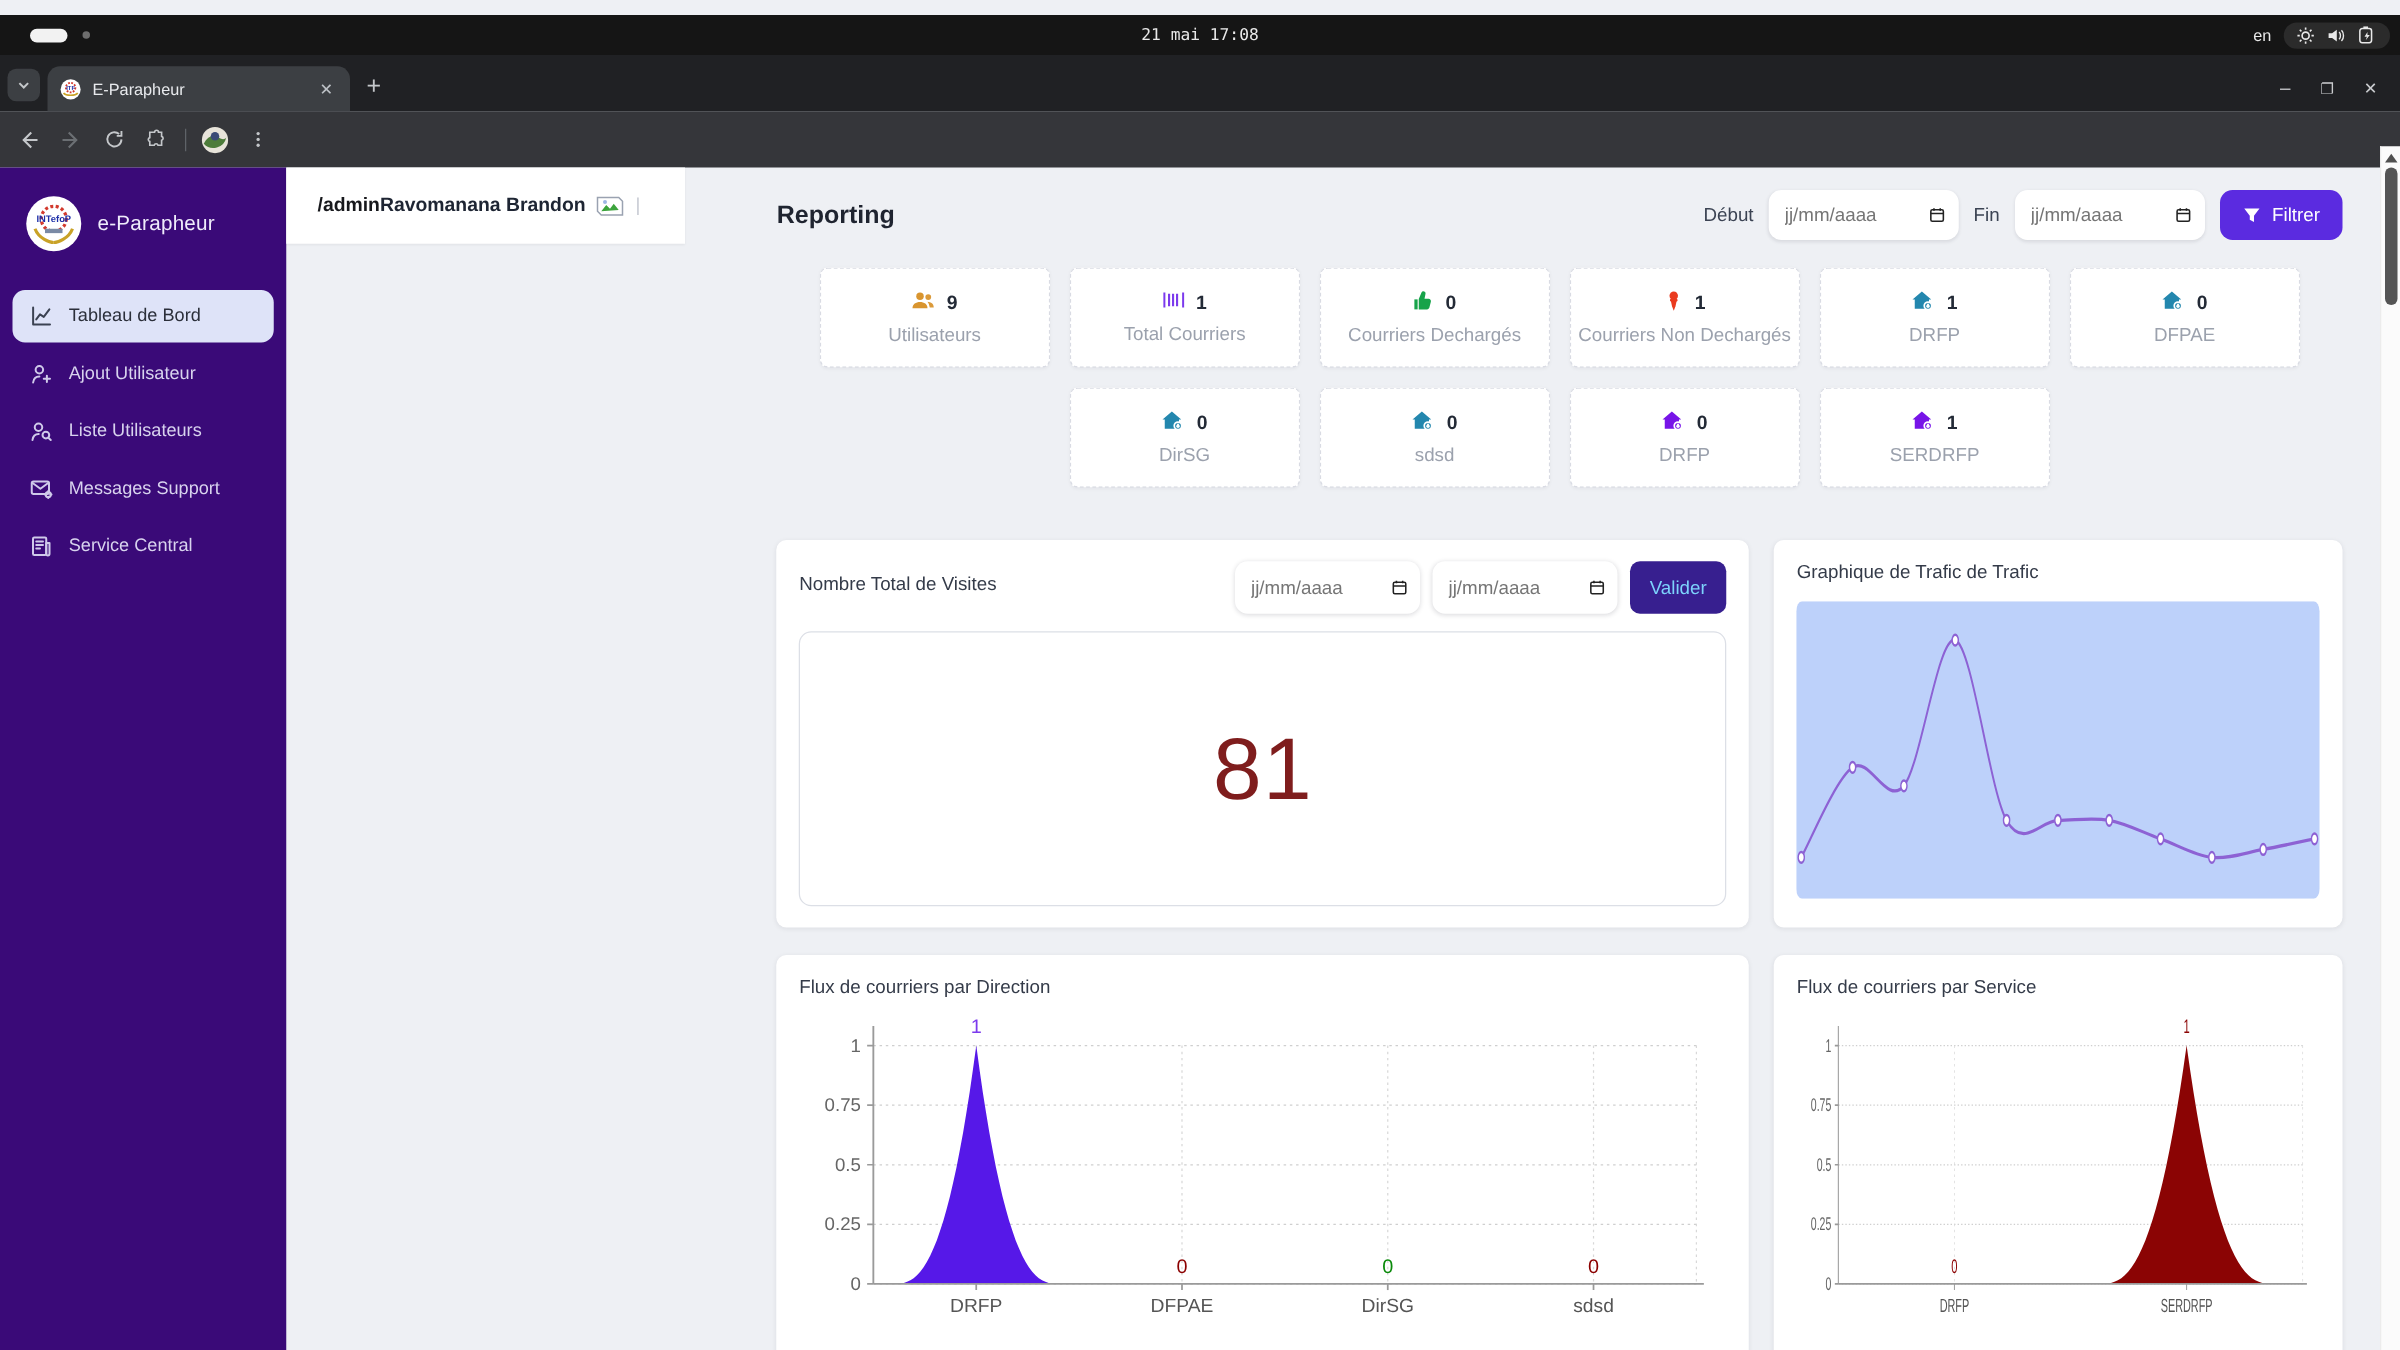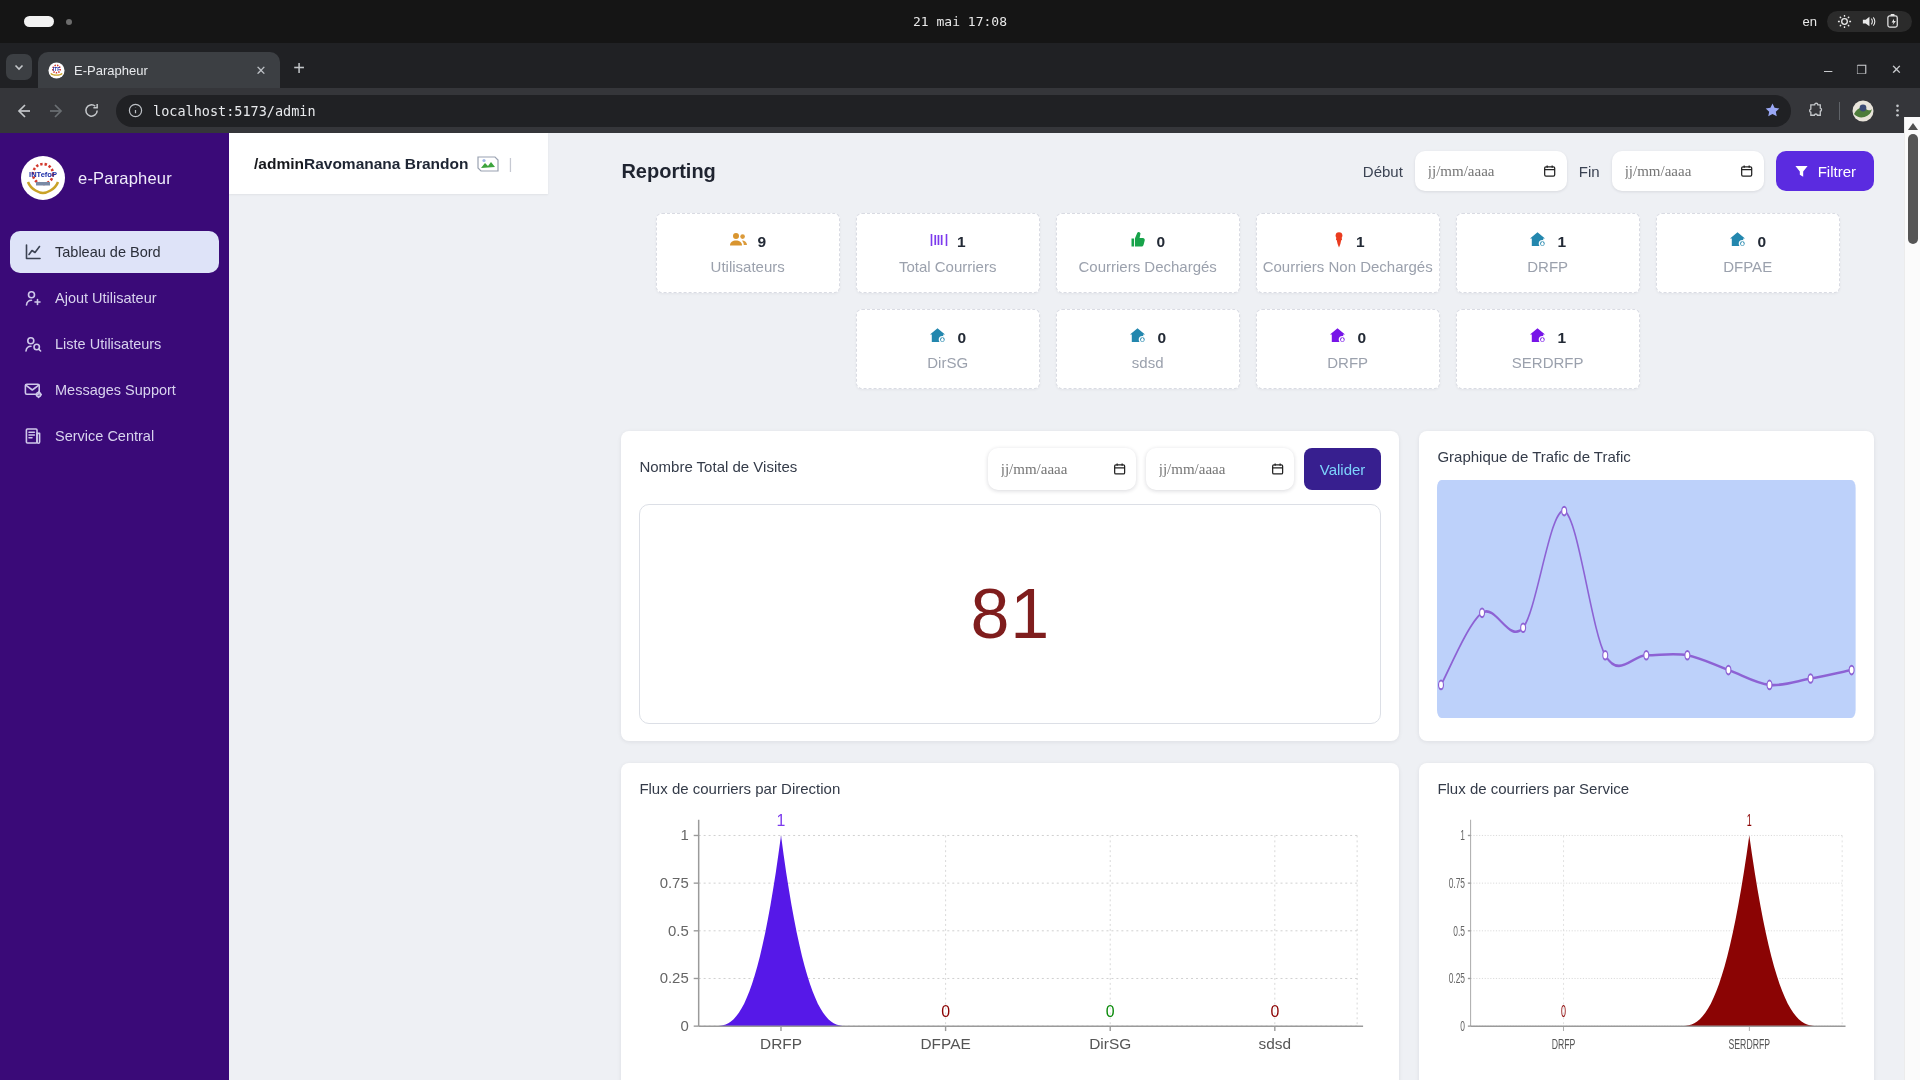--- a/index.html
+++ b/index.html
@@ -1,20 +1,20 @@
 <!DOCTYPE html>
 <html><head>
 <meta charset="utf-8">
 <style>
   * { margin:0; padding:0; box-sizing:border-box; }
   html,body { width:1920px; height:1080px; overflow:hidden; }
   body { font-family:"Liberation Sans",sans-serif; background:#eef0f4; position:relative; }
 
   
-  .sysbar { height:43px; background:#151515; display:flex; align-items:center; color:#e9e9e9; font-size:13px; position:relative; }
+  .sysbar { height:32px; background:#151515; display:flex; align-items:center; color:#e9e9e9; font-size:13px; position:relative;margin-top:12px; }
   .sysbar .ws-pill { width:30px; height:11px; border-radius:6px; background:#f2f2f2; margin-left:24px; }
   .sysbar .ws-dot { width:6px; height:6px; border-radius:50%; background:#6d6d6d; margin-left:12px; }
   .sysbar .clock { position:absolute; left:50%; transform:translateX(-50%); font-family:"DejaVu Sans Mono",monospace; font-size:13px; }
   .sysbar .right { margin-left:auto; display:flex; align-items:center; gap:10px; padding-right:8px; }
   .sysbar .status-pill { background:#2b2b2b; border-radius:14px; display:flex; align-items:center; gap:9px; padding:3px 10px; }
 
   
   .tabstrip { height:45px; background:#202124; display:flex; align-items:flex-end; position:relative; }
   .tab-search { width:26px; height:26px; margin:0 6px 8px 6px; border-radius:7px; background:#3c3f43; display:flex; align-items:center; justify-content:center; }
   .tab { width:242px; height:36px; background:#3c3f43; border-radius:10px 10px 0 0; display:flex; align-items:center; padding:0 10px; gap:9px; color:#e8eaed; font-size:13px; }
@@ -45,21 +45,21 @@
   .username { font-size:15.5px; font-weight:700; color:#1e2533; }
   .caret-bar { color:#c6c9d2; font-size:15px; }
 
   .content { flex:1; padding:18px 46px 0 73px; overflow:hidden; }
 
   .reporting-row { display:flex; align-items:center; }
   .reporting-title { font-size:20px; font-weight:700; color:#1f2430; }
   .filters { margin-left:auto; display:flex; align-items:center; gap:12px; }
   .flabel { font-size:15px; color:#3b4353; }
   .dateinput { display:flex; align-items:center; background:#fff; border-radius:10px; height:40px; width:152px; padding:0 10px 0 13px; box-shadow:0 1px 3px rgba(20,20,40,.10); gap:8px; }
-  .dateinput input { border:none; outline:none; width:100%; font-size:15px; color:#15803d; background:transparent; font-family:Liberation Serif, serif; }
+  .dateinput input { border:none; outline:none; width:100%; font-size:15px; color:#15803d; background:transparent; font-family:Liberation Sans, sans-serif; }
   .btn-filter { display:flex; align-items:center; gap:9px; background:#5b2be0; color:#fff; border:none; border-radius:10px; height:40px; padding:0 18px; font-size:15px; cursor:pointer; }
   .btn-validate { background:#371f8f; color:#7dd3fc; border:none; border-radius:8px; height:42px; padding:0 16px; font-size:15px; cursor:pointer; }
 
   .stats { margin-top:22px; display:flex; flex-wrap:wrap; justify-content:center; gap:16px 16px; }
   .stat-card { width:184px; height:80px; background:#fff; border:1.5px dashed #d9dbe3; border-radius:6px; box-shadow:0 1px 3px rgba(20,20,40,.05); display:flex; flex-direction:column; align-items:center; justify-content:center; gap:6px; }
   .stat-top { display:flex; align-items:center; gap:9px; }
   .stat-value { font-size:15.5px; font-weight:700; color:#232a36; }
   .stat-label { font-size:15px; color:#9ba1ad; }
 
   .grid2 { margin-top:42px; display:grid; grid-template-columns:778px 1fr; gap:22px 20px; }
@@ -139,30 +139,20 @@
   <div class="navbtn">
     <svg width="18" height="18" viewBox="0 0 18 18" fill="none" stroke="#6b6f73" stroke-width="1.7">
         <path d="M7 3l6 6-6 6"></path>
         <path d="M13 9H2"></path>
       </svg>
   </div>
   <div class="navbtn">
     <svg width="17" height="17" viewBox="0 0 18 18" fill="none" stroke="#c4c7ca" stroke-width="1.6">
         <path d="M15 9a6 6 0 1 1-2-4.5"></path>
         <path d="M15 2v4h-4" fill="none"></path>
-      </svg>
-  </div>
-  <div class="urlbar">
-    <svg width="15" height="15" viewBox="0 0 16 16" fill="none" stroke="#bdc1c6" stroke-width="1.3">
-        <circle cx="8" cy="8" r="6.5"></circle>
-        <path d="M8 7.5v3.5M8 5v.2"></path>
-      </svg>
-    <span class="url">localhost:5173/admin</span>
-    <svg width="17" height="17" viewBox="0 0 18 18" fill="#9aa8f5">
-        <path d="M9 1.5l2.2 4.7 5 .6-3.7 3.4 1 5L9 12.7l-4.5 2.5 1-5L1.8 6.8l5-.6z"></path>
       </svg>
   </div>
   <div class="navbtn">
     <svg width="17" height="17" viewBox="0 0 18 18" fill="none" stroke="#c4c7ca" stroke-width="1.4">
         <path d="M7 3a1.7 1.7 0 0 1 3.4 0H13v3.5a1.7 1.7 0 0 1 0 3.3V14h-3a1.7 1.7 0 0 0-3.3 0H3v-3.2a1.7 1.7 0 0 1 0-3.3V3z"></path>
       </svg>
   </div>
   <div class="divider"></div>
   <div class="navbtn">
     <svg width="22" height="22" viewBox="0 0 22 22">

